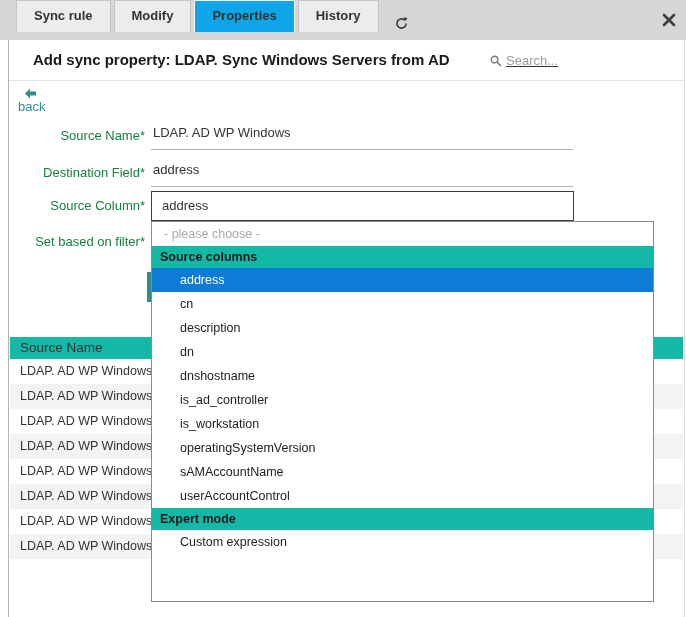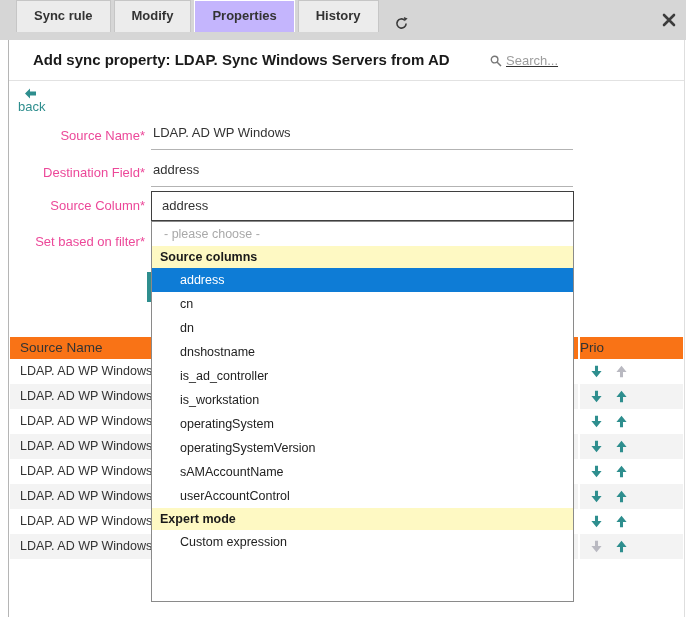--- a/index.html
+++ b/index.html
@@ -7,59 +7,59 @@
   body {
     position: relative; overflow: hidden; background:#fff;
     font-family: "Liberation Sans", sans-serif; color:#333;
   }
   
   .tabbar { position:absolute; top:0; left:0; width:686px; height:40px;
     background:#d6d6d6; display:flex; align-items:flex-start; padding-left:16px; }
   .tab { height:32px; line-height:30px; padding:0 17px; font-size:13px; font-weight:700;
     color:#333; background:#ececec; border:1px solid #c6c6c6; border-bottom:none;
     margin-right:3px; cursor:pointer; }
-  .tab.active { background:#c4b5fd; border-color:#fff; }
+  .tab.active { background:#0ea5e9; border-color:#fff; }
   .refresh { align-self:flex-end; margin:0 2px 9px 12px; width:15px; height:15px; }
   .closebtn { position:absolute; right:10px; top:13px; width:14px; height:14px; cursor:pointer; }
   
   .card { position:absolute; top:40px; left:8px; width:677px; height:577px;
     background:#fff; border-left:1px solid #b5b5b5; border-right:1px solid #dedede; }
   .titlerow { position:absolute; top:0; left:0; right:0; height:41px;
     border-bottom:1px solid #e2e2e2; }
   .pagetitle { position:absolute; left:9px; top:11px; font-size:15px; font-weight:700; color:#1a1a1a;margin-left:15px; }
   .search { position:absolute; left:481px; top:13px; display:flex; align-items:center;text-decoration:underline; }
   .search svg { margin-right:4px; }
   .search input { border:none; outline:none; width:120px; font-size:13px;
     font-family:"Liberation Sans",sans-serif; color:#666; background:transparent; }
   .search input::placeholder { color:#9d9d9d; }
   .backlink { position:absolute; left:9px; top:48px; display:flex; align-items:center;
     color:var(--accent,#2e8e8e); font-size:13px; cursor:pointer;flex-direction:column; }
   .backlink svg { margin-right:3px; }
   
-  .flabel { position:absolute; left:0; width:136px; text-align:right; font-size:13px; color:#ec4899; }
+  .flabel { position:absolute; left:0; width:136px; text-align:right; font-size:13px; color:#15803d; }
   .uline { position:absolute; left:142px; width:422px; font-size:13px; color:#333;
     padding:0 0 9px 2px; border-bottom:1px solid #b3b3b3; }
   .sbox { position:absolute; left:142px; top:151px; width:423px; height:30px;
     border:1px solid #3f3f3f; background:#fff; font-size:13px;
     line-height:28px; padding-left:10px; }
   .hiddenbtn { position:absolute; left:138px; top:232px; width:42px; height:30px;
     background:var(--accent,#2e8e8e); z-index:4; }
   
-  .dropdown { position:absolute; left:142px; top:181px; width:423px; height:381px;
+  .dropdown { position:absolute; left:142px; top:181px; width:503px; height:381px;
     background:#fff; border:1px solid #8a8a8a; z-index:5; font-size:12.5px; overflow:hidden; }
   .dd-ph { height:24px; line-height:24px; padding-left:12px; color:#a9a9a9; }
-  .dd-header { height:22px; line-height:22px; padding-left:8px; background:#fef9c3;
+  .dd-header { height:22px; line-height:22px; padding-left:8px; background:#14b8a6;
     font-weight:700; color:#1a1a1a; }
   .dd-item { height:24px; line-height:24px; padding-left:28px; color:#222; cursor:pointer; }
   .dd-item.sel { background:var(--sel,#0e7cd6); color:#fff; }
   
   .table { position:absolute; left:1px; top:297px; width:673px; }
   .thead, .trow { display:flex; }
   .thead { height:22px; font-size:13.5px; }
-  .thead > div { background:#f97316; line-height:22px; }
+  .thead > div { background:#14b8a6; line-height:22px; }
   .c1 { width:230px; padding-left:10px; border-right:2px solid #fff; }
   .c2 { flex:1; border-right:2px solid #fff; }
   .c3 { width:103px; }
   .trow { height:25px; font-size:12.5px; }
   .trow .c1 { line-height:25px; }
   .trow.alt > div { background:#f3f3f3; }
   .trow .c3 { display:flex; align-items:center; gap:12px; padding-left:10px; }
   .arrow { width:13px; height:13px; cursor:pointer; }
   .arrow polygon { fill:var(--accent,#2e8e8e); }
   .arrow.up { transform:rotate(180deg); }
@@ -119,25 +119,25 @@
   <div class="flabel" style="top:194px">Set based on filter*</div>
 
   <div class="hiddenbtn"></div>
 
   <div class="dropdown">
     <div class="dd-ph">- please choose -</div>
     <div>
         <div class="dd-header">Source columns</div>
         <div class="dd-item sel">address</div>
         <div class="dd-item">cn</div>
+        <div class="dd-item">description</div>
         <div class="dd-item">dn</div>
         <div class="dd-item">dnshostname</div>
         <div class="dd-item">is_ad_controller</div>
         <div class="dd-item">is_workstation</div>
-        <div class="dd-item">operatingSystem</div>
         <div class="dd-item">operatingSystemVersion</div>
         <div class="dd-item">sAMAccountName</div>
         <div class="dd-item">userAccountControl</div>
         <div class="dd-header">Expert mode</div>
         <div class="dd-item">Custom expression</div>
       </div>
   </div>
 
   <div class="table">
     <div class="thead">

